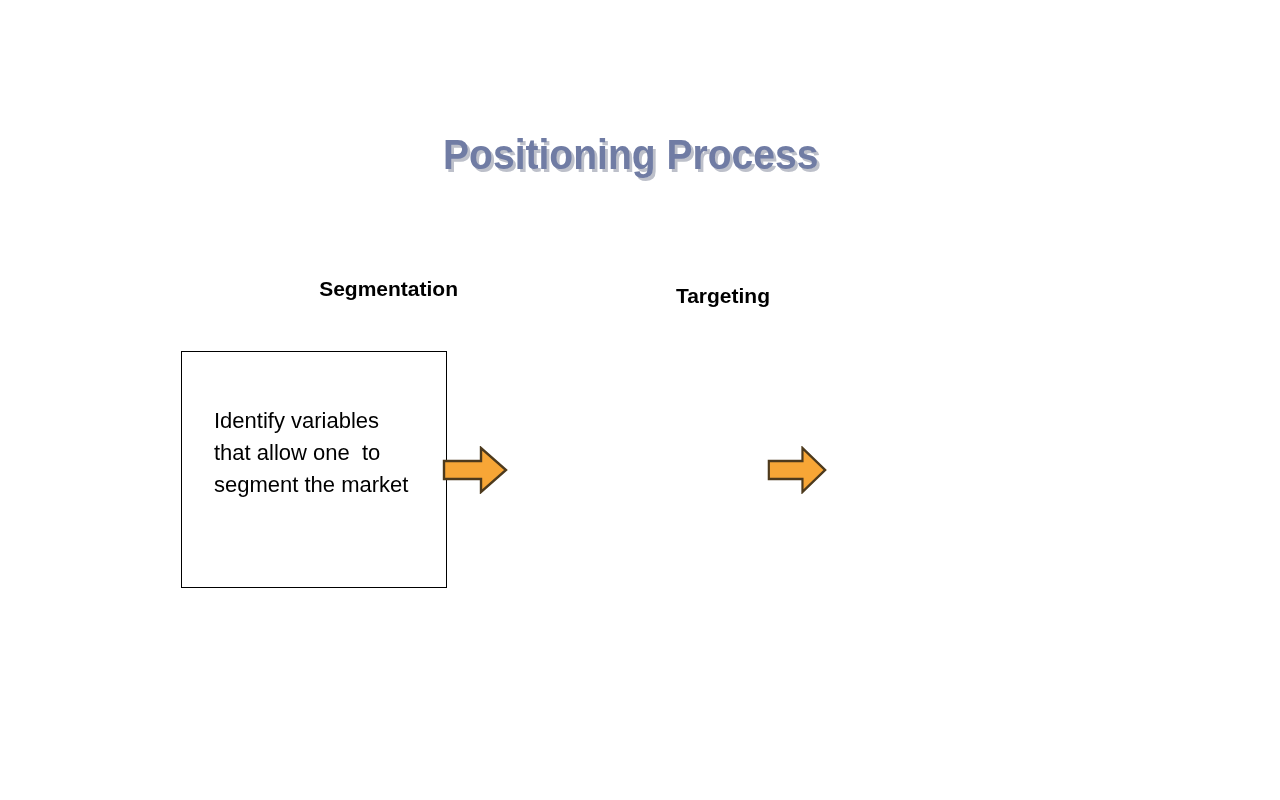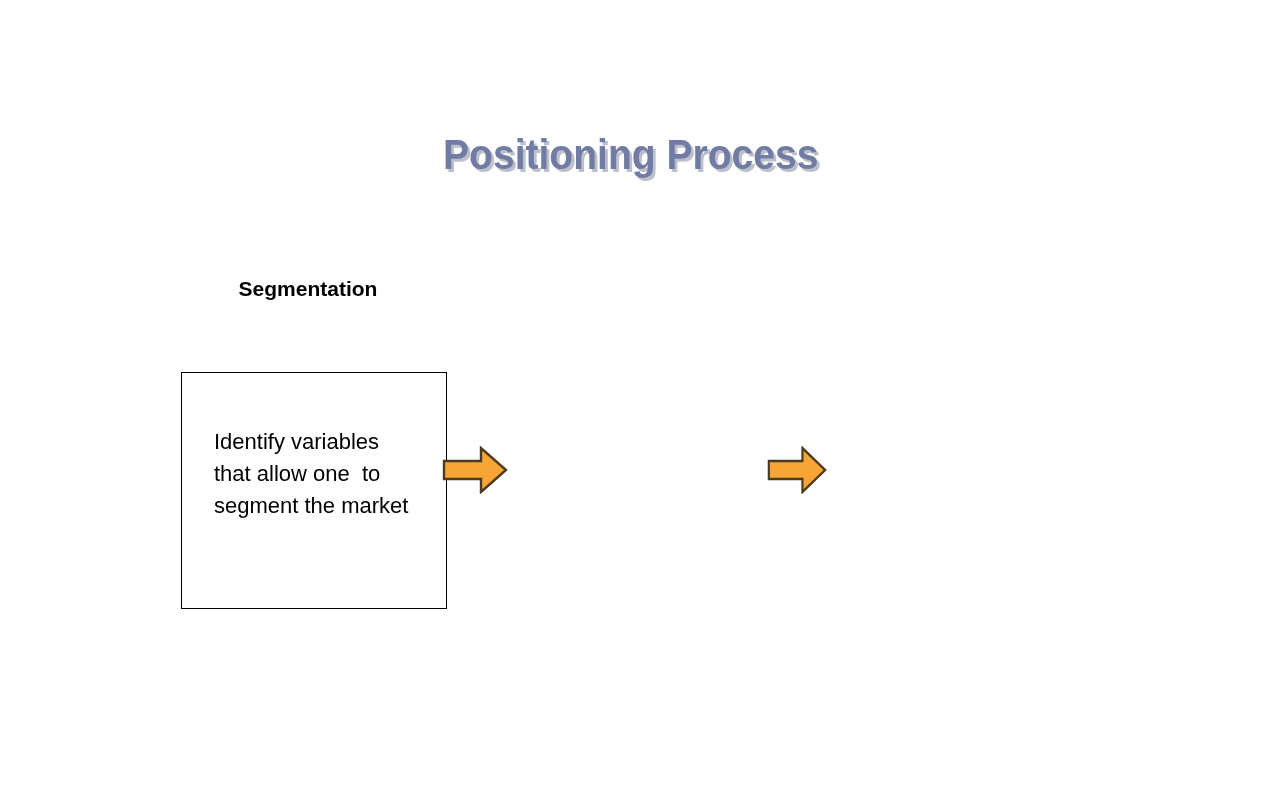--- a/index.html
+++ b/index.html
@@ -25,36 +25,36 @@
     font-weight: bold;
     white-space: nowrap;
     color: var(--title-fill, #707CA4);
     text-shadow: 3px 3px 0 var(--title-shadow, #BDC0CA);
     transform: scaleX(0.93);
     transform-origin: left top;
   }
   .col-heading {
     position: absolute;
     width: 300px;
-    text-align: center;
+    text-align: right;
     font-size: 21px;
     font-weight: bold;
     color: var(--heading-text, #000000);
     white-space: nowrap;
   }
   .heading-seg  { left: 158px; top: 277px; }
   .heading-targ { left: 470px; top: 284px; }
   .heading-pos  { left: 793px; top: 284px; }
   .process-box {
     position: absolute;
     box-sizing: border-box;
     background: var(--box-fill, #ffffff);
     border: 1.5px solid var(--box-border, #000000);
   }
-  .box-1 { left: 181px; top: 372px; width: 266px; height: 237px; }
+  .box-1 { left: 181px; top: 351px; width: 266px; height: 237px; }
   .box-2 { left: 508px; top: 352px; width: 265px; height: 236px; }
   .box-3 { left: 828px; top: 352px; width: 264px; height: 236px; }
   .box-text {
     font-size: 22px;
     line-height: 32px;
     color: var(--body-text, #000000);
     white-space: pre-wrap;
   }
   .box-1 .box-text { padding: 53px 8px 0 32px; }
   .box-2 .box-text { padding: 37px 8px 0 35px; }
@@ -74,20 +74,21 @@
 </style>
 </head>
 <body>
 
 <div class="canvas">
 
   <h1 class="slide-title">Positioning Process</h1>
 
   <div class="col-heading heading-seg">Segmentation</div>
 
+  <div class="col-heading heading-targ">Targeting</div>
 
 
   <div class="process-box box-1">
     <div class="box-text">Identify variables
 that allow one  to
 segment the market</div>
   </div>
 
 
 

